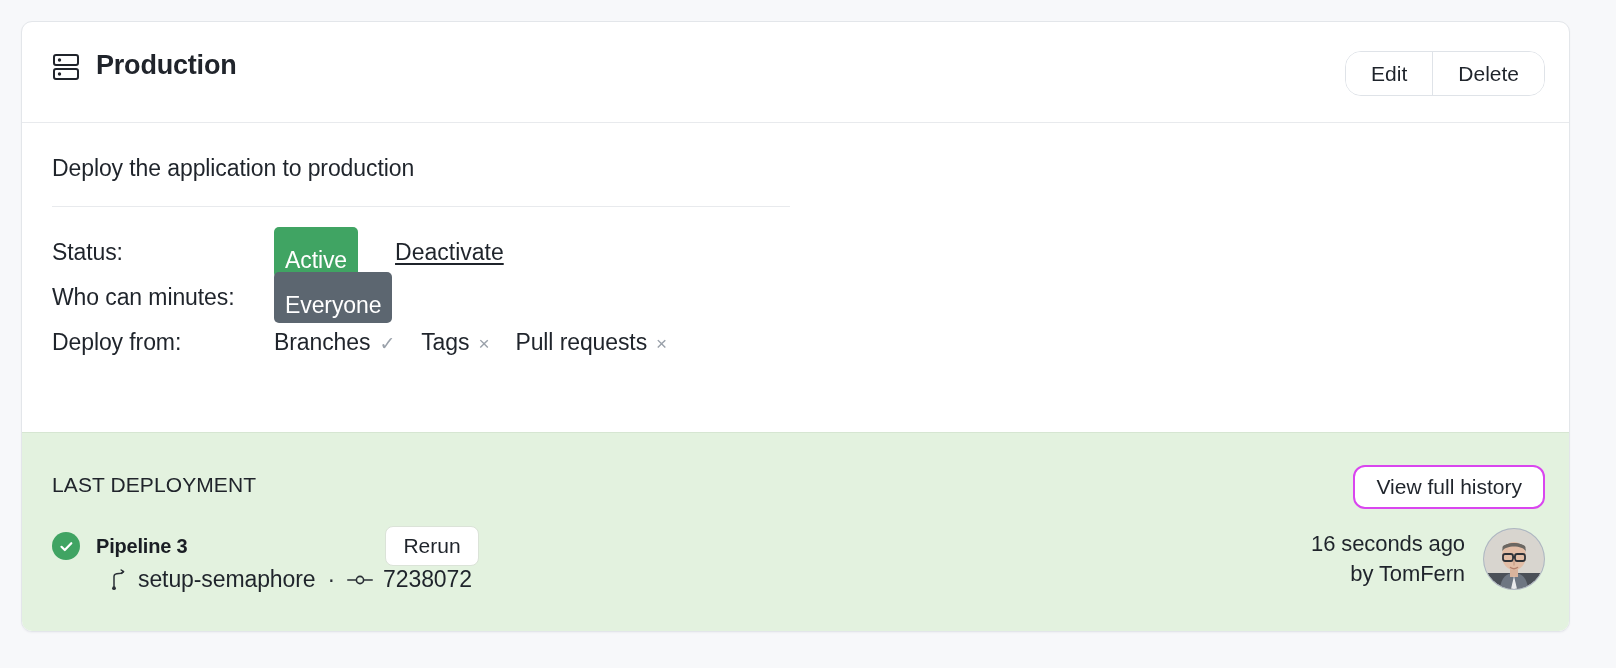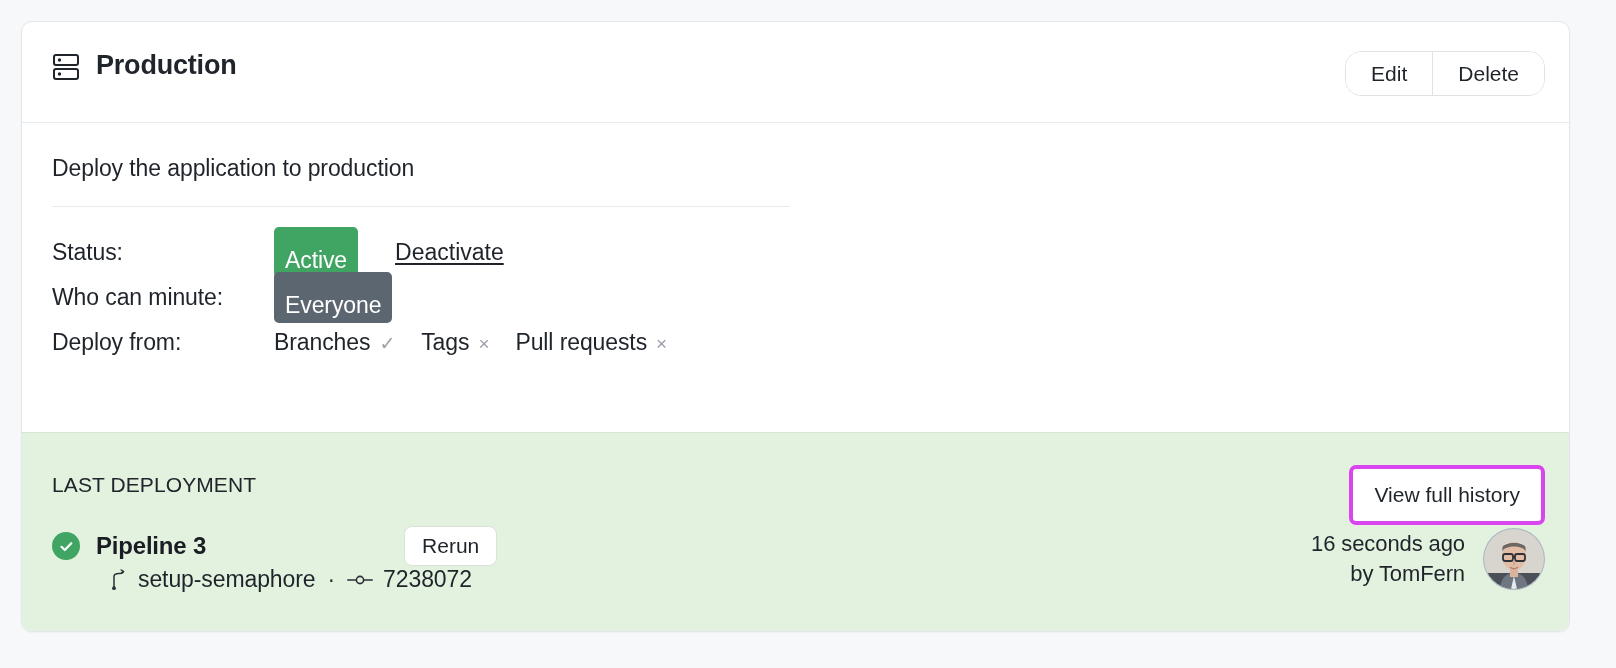--- a/index.html
+++ b/index.html
@@ -187,23 +187,23 @@
     letter-spacing: 0.1px;
   }
   .history-btn {
     position: absolute;
     right: 24px;
     top: 32px;
     font-family: "Liberation Sans", sans-serif;
     font-size: 21px;
     color: #1f242b;
     background: #ffffff;
-    border: 4px solid #d946ef;
-    border-radius: 7px;
-    height: 60px;
+    border: 2px solid #d946ef;
+    border-radius: 12px;
+    height: 44px;
     padding: 0 21px;
     cursor: pointer;
   }
 
   .deployment {
     position: absolute;
     left: 30px;
     right: 24px;
     top: 93px;
     height: 82px;
@@ -221,21 +221,21 @@
     height: 28px;
     border-radius: 50%;
     background: #40a463;
     display: flex;
     align-items: center;
     justify-content: center;
     flex: none;
   }
   .status-dot svg { display: block; }
   .pipeline-name {
-    font-size: 24px;
+    font-size: 20px;
     font-weight: bold;
     color: #1a1e24;
     letter-spacing: -0.2px;
   }
   .rerun-btn {
     font-family: "Liberation Sans", sans-serif;
     font-size: 21px;
     color: #1f242b;
     background: #ffffff;
     border: 1px solid #dbe3d8;
@@ -316,21 +316,21 @@
 
     <div class="props">
 
       <div class="prop-row">
         <span class="prop-label">Status:</span>
         <span class="badge badge-active">Active</span>
         <span class="link">Deactivate</span>
       </div>
 
       <div class="prop-row">
-        <span class="prop-label">Who can minute:</span>
+        <span class="prop-label">Who can minutes:</span>
         <span class="badge badge-who">Everyone</span>
       </div>
 
       <div class="prop-row">
         <span class="prop-label">Deploy from:</span>
         <span class="deploy-opts">
           <span class="opt">
             <span>Branches</span>
             <span class="mark">✓</span>
           </span>

